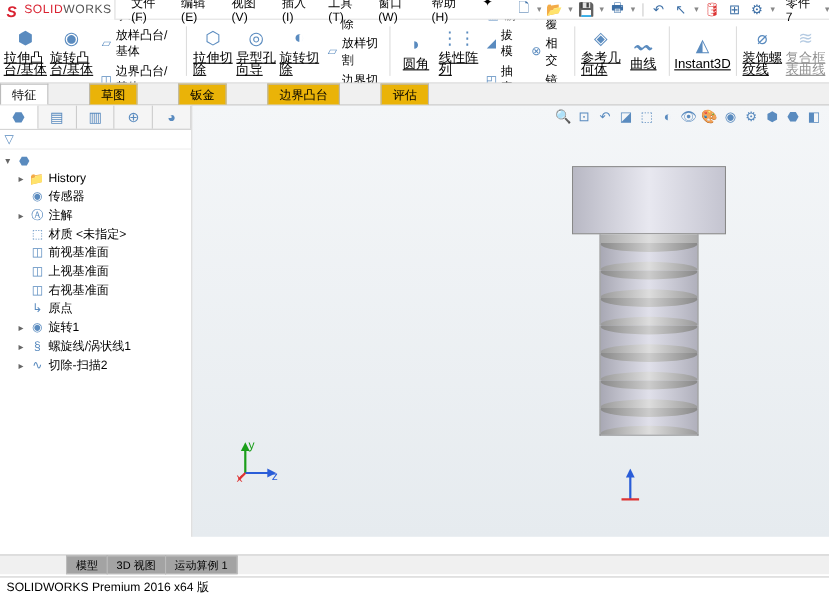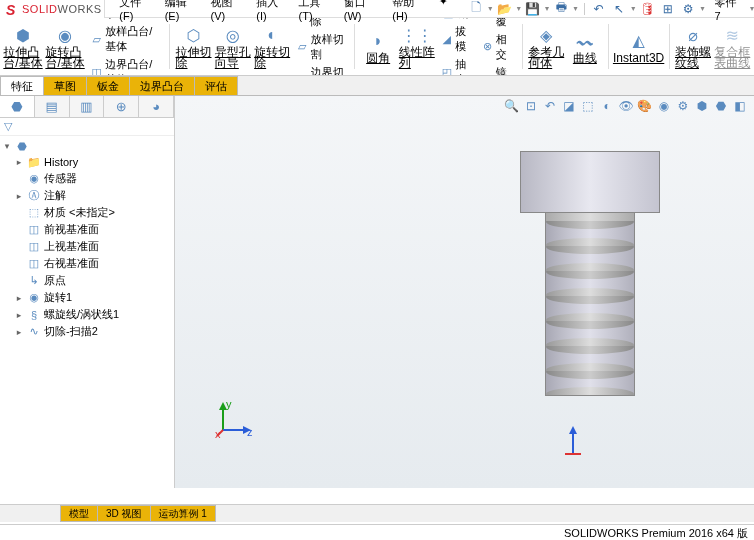--- a/index.html
+++ b/index.html
@@ -16,21 +16,21 @@
 .qat-sep { width:1px; height:12px; background:#ccc; margin:0 2px;}
 .ribbon { height:58px; background:#fff; border-bottom:1px solid #ccc; display:flex; padding:2px 4px; gap:4px; overflow:hidden;}
 .rib-btn { display:flex; flex-direction:column; align-items:center; justify-content:center; padding:1px 3px; cursor:pointer; min-width:34px; gap:1px;}
 .rib-btn.disabled { opacity:0.45; }
 .rib-ico { width:22px; height:22px; display:flex; align-items:center; justify-content:center; font-size:16px; color:#5a8bbf;}
 .rib-lbl { font-size:12px; line-height:11px; white-space:nowrap;text-decoration:underline;}
 .rib-sep { width:1px; background:#ddd; margin:4px 2px;}
 .rib-col { display:flex; flex-direction:column; gap:1px; justify-content:center;}
 .rib-small { display:flex; align-items:center; gap:3px; padding:1px 3px; cursor:pointer; font-size:10px;}
 .rib-small .si{width:14px;height:14px;display:inline-flex;align-items:center;justify-content:center;color:#5a8bbf;font-size:11px;}
-.tabs { height:20px; background:#f0f0f0; display:flex; border-bottom:1px solid #bbb; }
+.tabs { height:20px; background:#f0f0f0; display:flex; border-bottom:1px solid #bbb;gap:38px; }
 .tab { padding:2px 10px; background:#eab308; border:1px solid #bbb; border-bottom:none; margin-right:-1px; cursor:pointer; font-size:11px;}
 .tab.active { background:#fff; }
 .main { display:flex; height:392px; }
 .sidebar { width:175px; background:#fff; border-right:1px solid #ccc; display:flex; flex-direction:column;}
 .side-tabs { height:22px; display:flex; border-bottom:1px solid #ccc; background:#f5f5f5;}
 .side-tab { flex:1; display:flex; align-items:center; justify-content:center; border-right:1px solid #ccc; cursor:pointer; font-size:13px; color:#5a8bbf;}
 .side-tab.active { background:#fff; }
 .side-filter { height:18px; display:flex; align-items:center; padding-left:4px; border-bottom:1px solid #eee;}
 .tree { flex:1; overflow:auto; padding:2px 0;}
 .tree-row { display:flex; align-items:center; padding:1px 2px; gap:3px; cursor:pointer; font-size:11px;}
@@ -43,23 +43,23 @@
 .vtb { width:16px; height:16px; display:flex; align-items:center; justify-content:center; font-size:12px; color:#5a8bbf; cursor:pointer;}
 .triad { position:absolute; left:40px; bottom:50px; width:40px; height:40px;}
 .bolt { position:absolute; left:345px; top:55px; }
 .bolt-head { width:140px; height:62px; background:linear-gradient(90deg,#b8b8c4,#e8e8f0,#c4c4d0); border:1px solid #888;}
 .bolt-neck { width:90px; height:8px; background:linear-gradient(90deg,#aaa,#ddd,#aaa); margin-left:25px; border-left:1px solid #888;border-right:1px solid #888;}
 .thread { width:90px; height:25px; margin-left:25px; background:linear-gradient(90deg,#a8a8b4,#e0e0ea,#b0b0bc); border-left:1px solid #888; border-right:1px solid #888; position:relative; overflow:hidden;}
 .thread::before{content:"";position:absolute;left:0;right:0;top:-6px;height:14px;background:linear-gradient(90deg,#888,#ccc,#888);border-radius:50%;}
 .thread::after{content:"";position:absolute;left:0;right:0;bottom:-6px;height:14px;background:linear-gradient(90deg,#999,#ddd,#999);border-radius:50%;}
 .thread:last-of-type{border-bottom:1px solid #888;}
 .bottom-tabs { position:absolute; bottom:18px; left:0; height:18px; display:flex; background:#f0f0f0; border-top:1px solid #ccc; width:100%;}
-.btab { padding:1px 8px; border:1px solid #bbb; background:#eab308; font-size:10px; cursor:pointer; margin-left:-1px;}
+.btab { padding:1px 8px; border:1px solid #bbb; background:#a3a3a3; font-size:10px; cursor:pointer; margin-left:-1px;}
 .btab.first{margin-left:60px;}
-.status { position:absolute; bottom:0; left:0; right:0; height:16px; background:#fff; border-top:1px solid #ccc; padding:1px 6px; font-size:10px;text-align:right;}
+.status { position:absolute; bottom:0; left:0; right:0; height:16px; background:#fff; border-top:1px solid #ccc; padding:1px 6px; font-size:10px;}
 .origin-marker { position:absolute; left:388px; top:330px; }
 </style>
 </head>
 <body>
 
 <div class="menubar">
   <div class="logo">
     <span class="logo-icon">S</span>
     <span class="logo-text"><span class="s1">SOLID</span><span class="s2">WORKS</span></span>
   </div>

